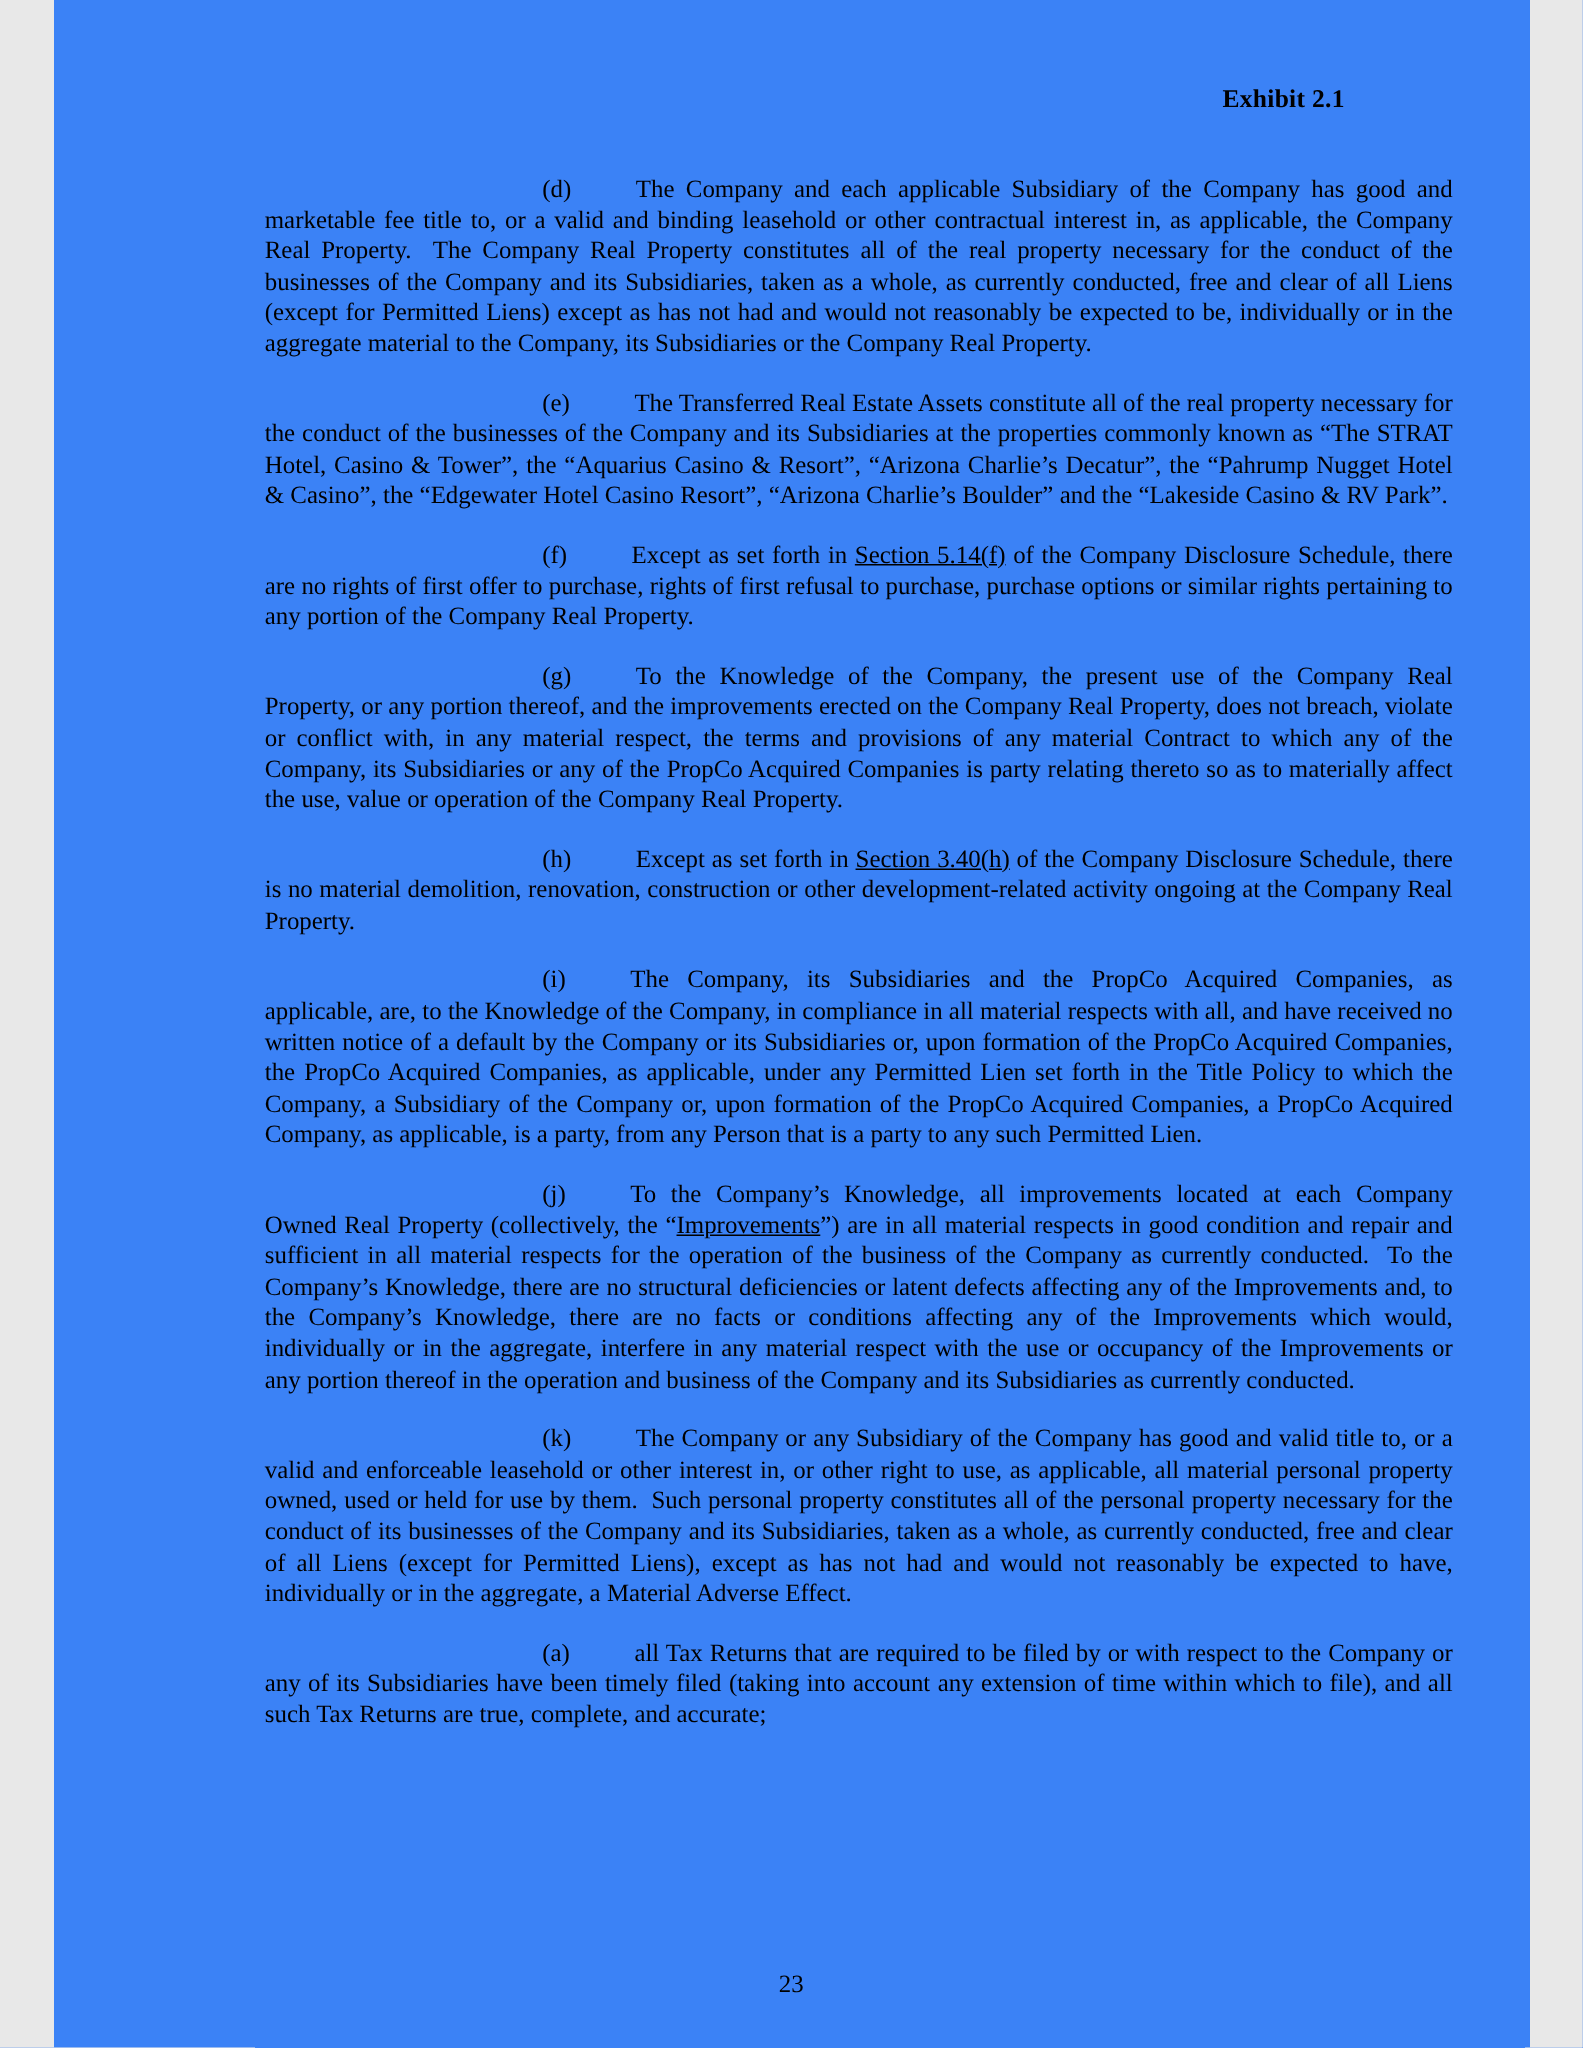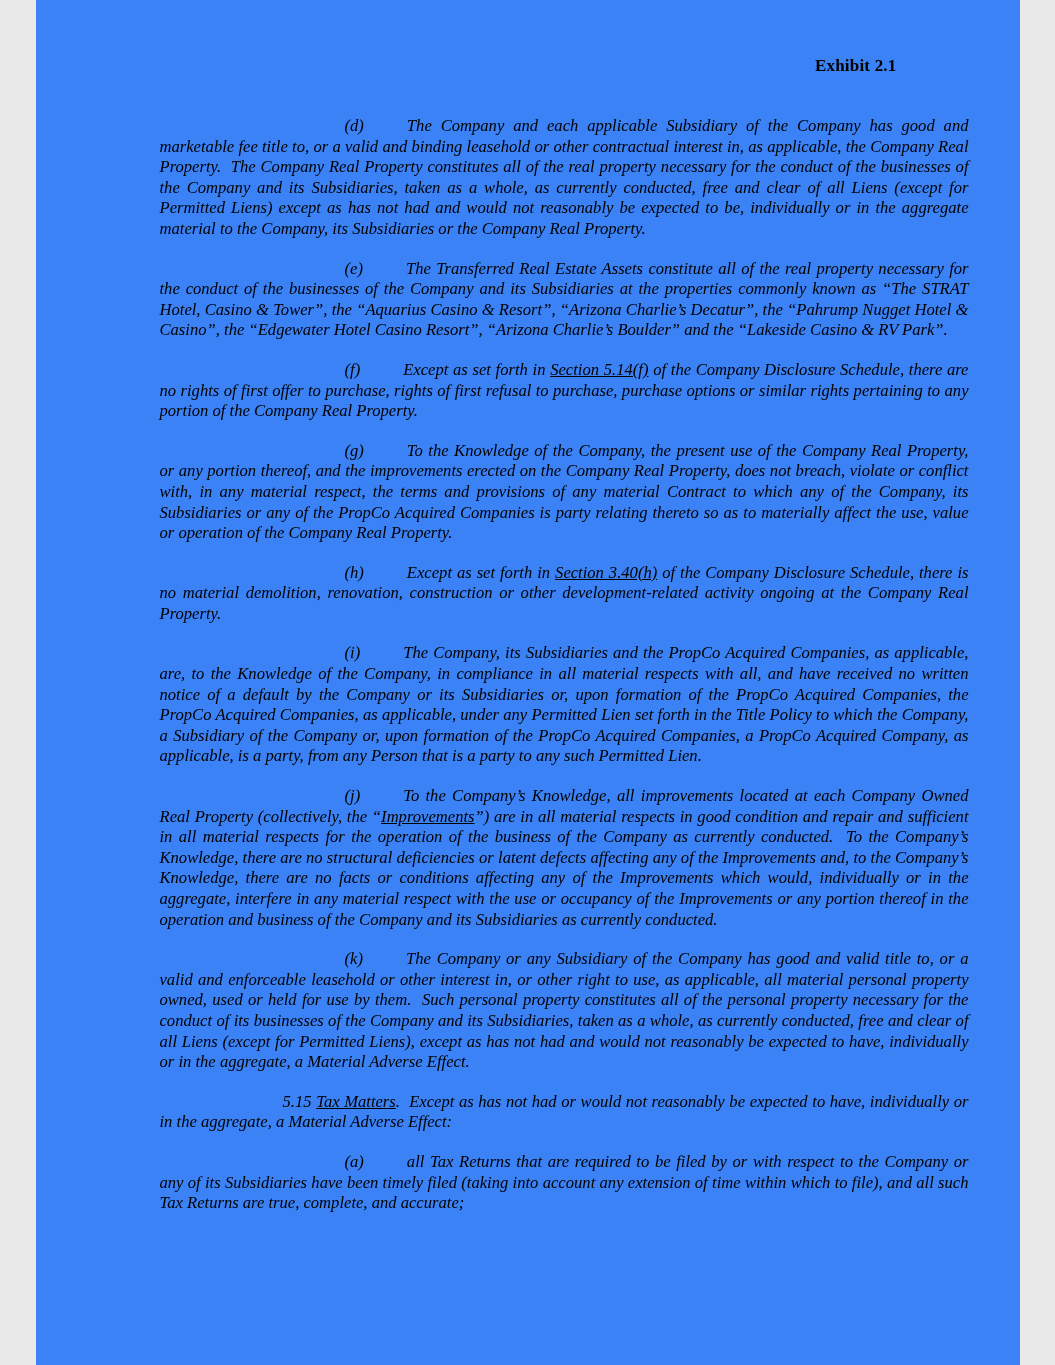--- a/index.html
+++ b/index.html
@@ -28,23 +28,22 @@
   .doc-body {
     position: absolute;
     top: 116px;
     left: 124px;
     width: 809px;
     font-size: 16.6px;
     line-height: 20.6px;
     text-align: justify;
   }
   .para {
-    margin: 0 0 19px 0;
+    margin: 0 0 19px 17px;
     text-indent: 185px;
-    font-style: italic;
   }
   .para.section {
     text-indent: 123px;
   }
   .tab {
     display: inline-block;
     width: 43px;
   }
   .seg.u {
     text-decoration: underline;
@@ -66,17 +65,17 @@
 
   <div class="doc-body" id="doc-body">
       <p class="para lettered"><span class="marker">(d)</span><span class="tab"></span><span class="seg">The Company and each applicable Subsidiary of the Company has good and marketable fee title to, or a valid and binding leasehold or other contractual interest in, as applicable, the Company Real Property.&nbsp; The Company Real Property constitutes all of the real property necessary for the conduct of the businesses of the Company and its Subsidiaries, taken as a whole, as currently conducted, free and clear of all Liens (except for Permitted Liens) except as has not had and would not reasonably be expected to be, individually or in the aggregate material to the Company, its Subsidiaries or the Company Real Property.</span></p>
       <p class="para lettered"><span class="marker">(e)</span><span class="tab"></span><span class="seg">The Transferred Real Estate Assets constitute all of the real property necessary for the conduct of the businesses of the Company and its Subsidiaries at the properties commonly known as “The STRAT Hotel, Casino &amp; Tower”, the “Aquarius Casino &amp; Resort”, “Arizona Charlie’s Decatur”, the “Pahrump Nugget Hotel &amp; Casino”, the “Edgewater Hotel Casino Resort”, “Arizona Charlie’s Boulder” and the “Lakeside Casino &amp; RV Park”.</span></p>
       <p class="para lettered"><span class="marker">(f)</span><span class="tab"></span><span class="seg">Except as set forth in </span><span class="seg u">Section 5.14(f)</span><span class="seg"> of the Company Disclosure Schedule, there are no rights of first offer to purchase, rights of first refusal to purchase, purchase options or similar rights pertaining to any portion of the Company Real Property.</span></p>
       <p class="para lettered"><span class="marker">(g)</span><span class="tab"></span><span class="seg">To the Knowledge of the Company, the present use of the Company Real Property, or any portion thereof, and the improvements erected on the Company Real Property, does not breach, violate or conflict with, in any material respect, the terms and provisions of any material Contract to which any of the Company, its Subsidiaries or any of the PropCo Acquired Companies is party relating thereto so as to materially affect the use, value or operation of the Company Real Property.</span></p>
       <p class="para lettered"><span class="marker">(h)</span><span class="tab"></span><span class="seg">Except as set forth in </span><span class="seg u">Section 3.40(h)</span><span class="seg"> of the Company Disclosure Schedule, there is no material demolition, renovation, construction or other development-related activity ongoing at the Company Real Property.</span></p>
       <p class="para lettered"><span class="marker">(i)</span><span class="tab"></span><span class="seg">The Company, its Subsidiaries and the PropCo Acquired Companies, as applicable, are, to the Knowledge of the Company, in compliance in all material respects with all, and have received no written notice of a default by the Company or its Subsidiaries or, upon formation of the PropCo Acquired Companies, the PropCo Acquired Companies, as applicable, under any Permitted Lien set forth in the Title Policy to which the Company, a Subsidiary of the Company or, upon formation of the PropCo Acquired Companies, a PropCo Acquired Company, as applicable, is a party, from any Person that is a party to any such Permitted Lien.</span></p>
       <p class="para lettered"><span class="marker">(j)</span><span class="tab"></span><span class="seg">To the Company’s Knowledge, all improvements located at each Company Owned Real Property (collectively, the “</span><span class="seg u">Improvements</span><span class="seg">”) are in all material respects in good condition and repair and sufficient in all material respects for the operation of the business of the Company as currently conducted.&nbsp; To the Company’s Knowledge, there are no structural deficiencies or latent defects affecting any of the Improvements and, to the Company’s Knowledge, there are no facts or conditions affecting any of the Improvements which would, individually or in the aggregate, interfere in any material respect with the use or occupancy of the Improvements or any portion thereof in the operation and business of the Company and its Subsidiaries as currently conducted.</span></p>
       <p class="para lettered"><span class="marker">(k)</span><span class="tab"></span><span class="seg">The Company or any Subsidiary of the Company has good and valid title to, or a valid and enforceable leasehold or other interest in, or other right to use, as applicable, all material personal property owned, used or held for use by them.&nbsp; Such personal property constitutes all of the personal property necessary for the conduct of its businesses of the Company and its Subsidiaries, taken as a whole, as currently conducted, free and clear of all Liens (except for Permitted Liens), except as has not had and would not reasonably be expected to have, individually or in the aggregate, a Material Adverse Effect.</span></p>
-      <p class="para section"><span class="marker">5.15</span> <span class="seg u">Tax Matters</span><span class="seg">.&nbsp; Except as has not had or would not reasonably be expected to have, individually or in the aggregate, a Material Adverse Effect:</span></p>
       <p class="para lettered"><span class="marker">(a)</span><span class="tab"></span><span class="seg">all Tax Returns that are required to be filed by or with respect to the Company or any of its Subsidiaries have been timely filed (taking into account any extension of time within which to file), and all such Tax Returns are true, complete, and accurate;</span></p>
     </div>
 
+  <div class="page-footer">23</div>
 </div>
 
 </body></html>

